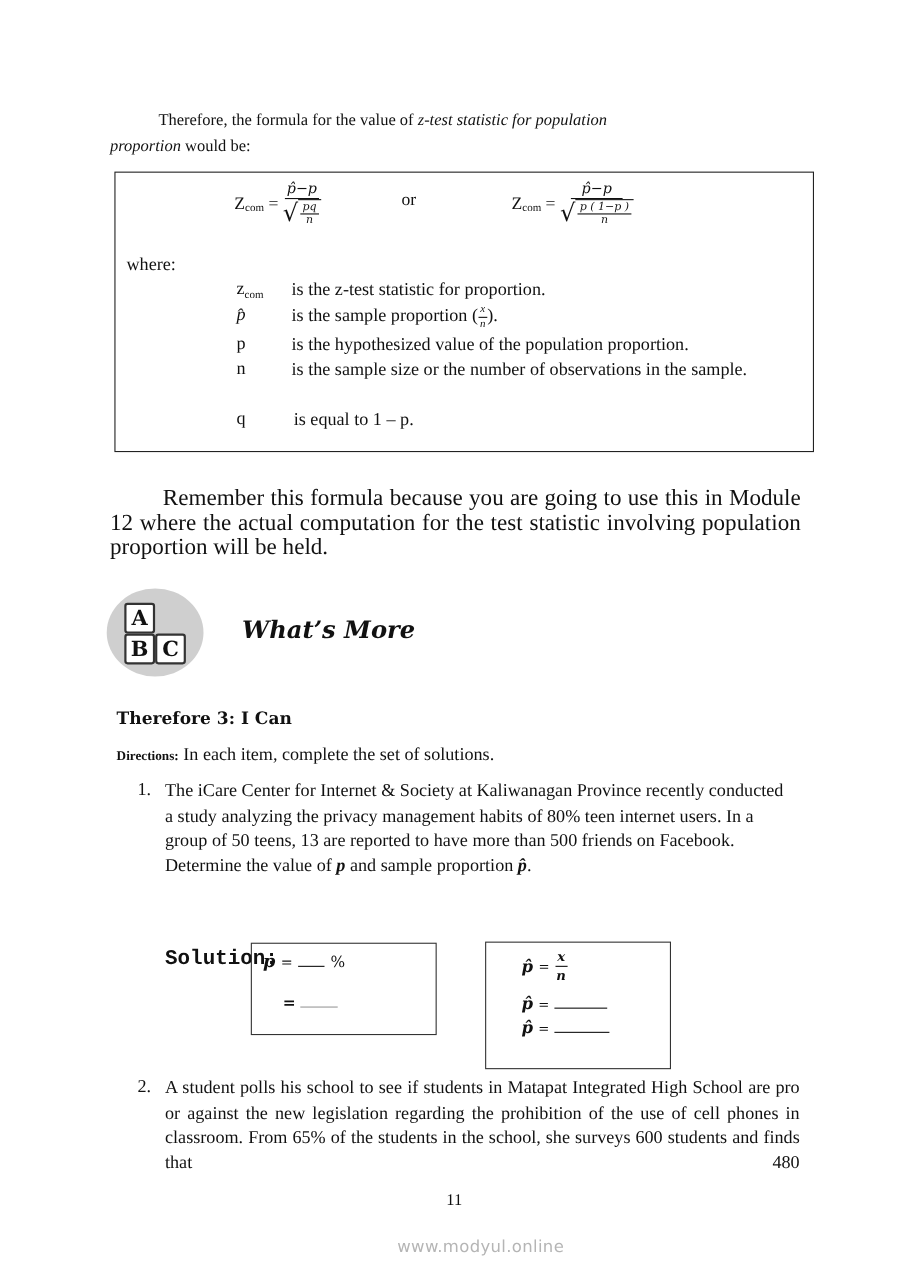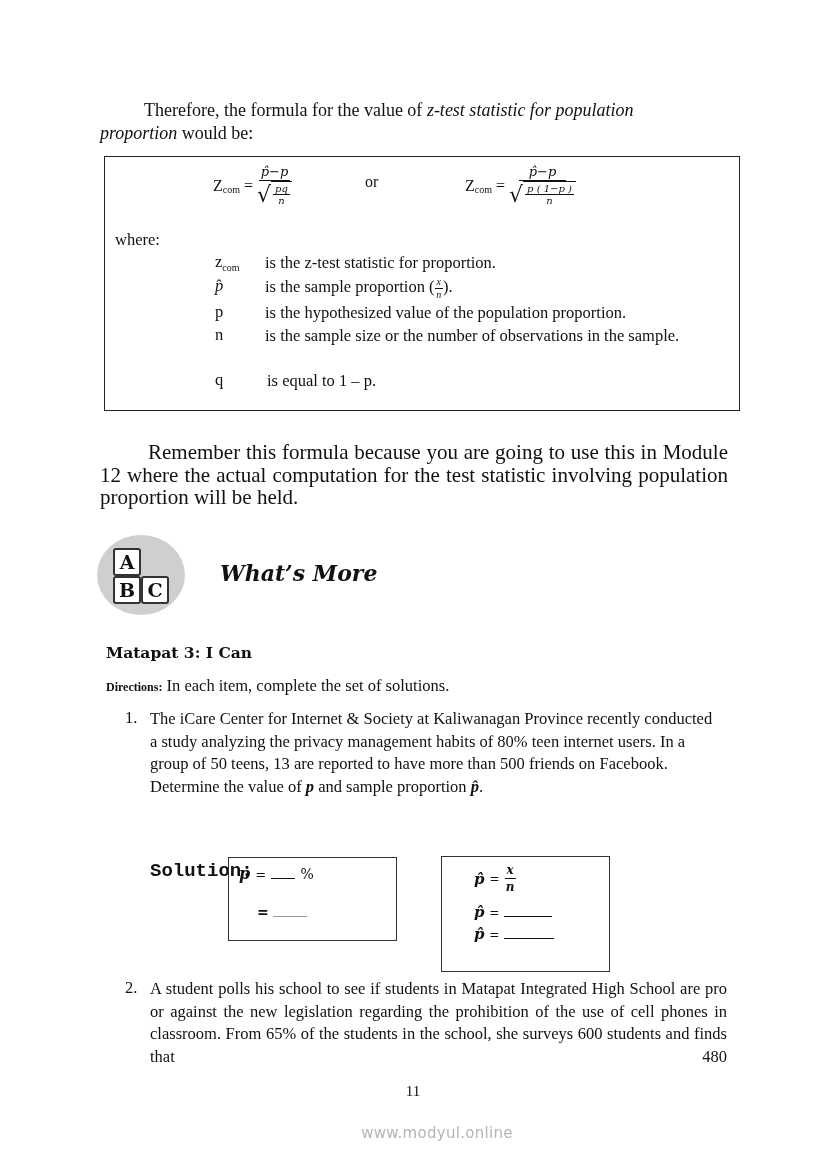--- a/index.html
+++ b/index.html
@@ -28,21 +28,21 @@
   .section-title { left: 220px; top: 560px; font-family: "DejaVu Serif", serif; font-weight: bold; font-style: italic; font-size: 22px; text-align: center; }
   .bold { font-weight: bold; }
   .sol-box { position: absolute; border: 1.5px solid #333; box-sizing: border-box; font-family: "DejaVu Serif", serif; }
   .blank { display: inline-block; border-bottom: 1px solid #111; vertical-align: baseline; }
   .page-num { left: 0; width: 826px; top: 1083px; text-align: center; font-size: 15px; font-family: "Liberation Serif", serif; }
   .watermark { left: 0; width: 826px; top: 1124px; text-align: center; font-size: 15px; color: #b5b5b5; font-family: "DejaVu Sans", sans-serif; letter-spacing: 0.3px; padding-left: 24px; }
 </style>
 </head>
 <body>
 
-<div class="abs para serif2" style="left:100px; top:99px; width:628px; font-size:18px;">
+<div class="abs para serif2" style="left:100px; top:99px; width:628px; font-size:15px;">
   <span class="indent"></span><span>Therefore, the formula for the value of </span><i>z-test statistic for population</i><br>
   <i>proportion</i><span> would be:</span>
 </div>
 
 <div class="abs formula-box">
 
   <div class="abs" style="left:108px; top:8px; display:flex; align-items:center;">
     <span class="zc"><span>Z</span><sub>com</sub></span>
     <span class="zc" style="margin:0 4px;">=</span>
     <span class="frac">
@@ -104,21 +104,21 @@
   <span>Remember this formula because you are going to use this in Module 12 where the actual computation for the test statistic involving population proportion will be held.</span>
 </div>
 
 <div class="abs icon-circle">
   <div class="block" style="left:16px; top:13px;">A</div>
   <div class="block" style="left:16px; top:41px;">B</div>
   <div class="block" style="left:44px; top:41px;">C</div>
 </div>
 <div class="abs section-title">What’s More</div>
 
-<div class="abs bold" style="left:106px; top:643px; font-size:15.5px; font-family:'DejaVu Serif',serif;">Matapat 3: I Can</div>
+<div class="abs bold" style="left:106px; top:643px; font-size:15.5px; font-family:'DejaVu Serif',serif;">Therefore 3: I Can</div>
 <div class="abs serif2" style="left:106px; top:676px; font-size:16.5px;">
   <span class="bold" style="font-family:Liberation Serif, serif; font-size:12px;">Directions:</span><span> In each item, complete the set of solutions.</span>
 </div>
 
 <div class="abs serif2" style="left:125px; top:708px; font-size:16.5px;">1.</div>
 <div class="abs serif2" style="left:150px; top:708px; width:570px; font-size:16.5px; line-height:22.5px;">
   <span>The iCare Center for Internet &amp; Society at Kaliwanagan Province recently conducted a study analyzing the privacy management habits of 80% teen internet users. In a group of 50 teens, 13 are reported to have more than 500 friends on Facebook. Determine the value of </span><b><i>p</i></b><span> and sample proportion </span><b><i>p̂</i></b><span>.</span>
 </div>
 
 <div class="abs bold" style="left:150px; top:832px; font-size:19px; font-family:Liberation Mono, monospace;margin-top:28px;">Solution:</div>

